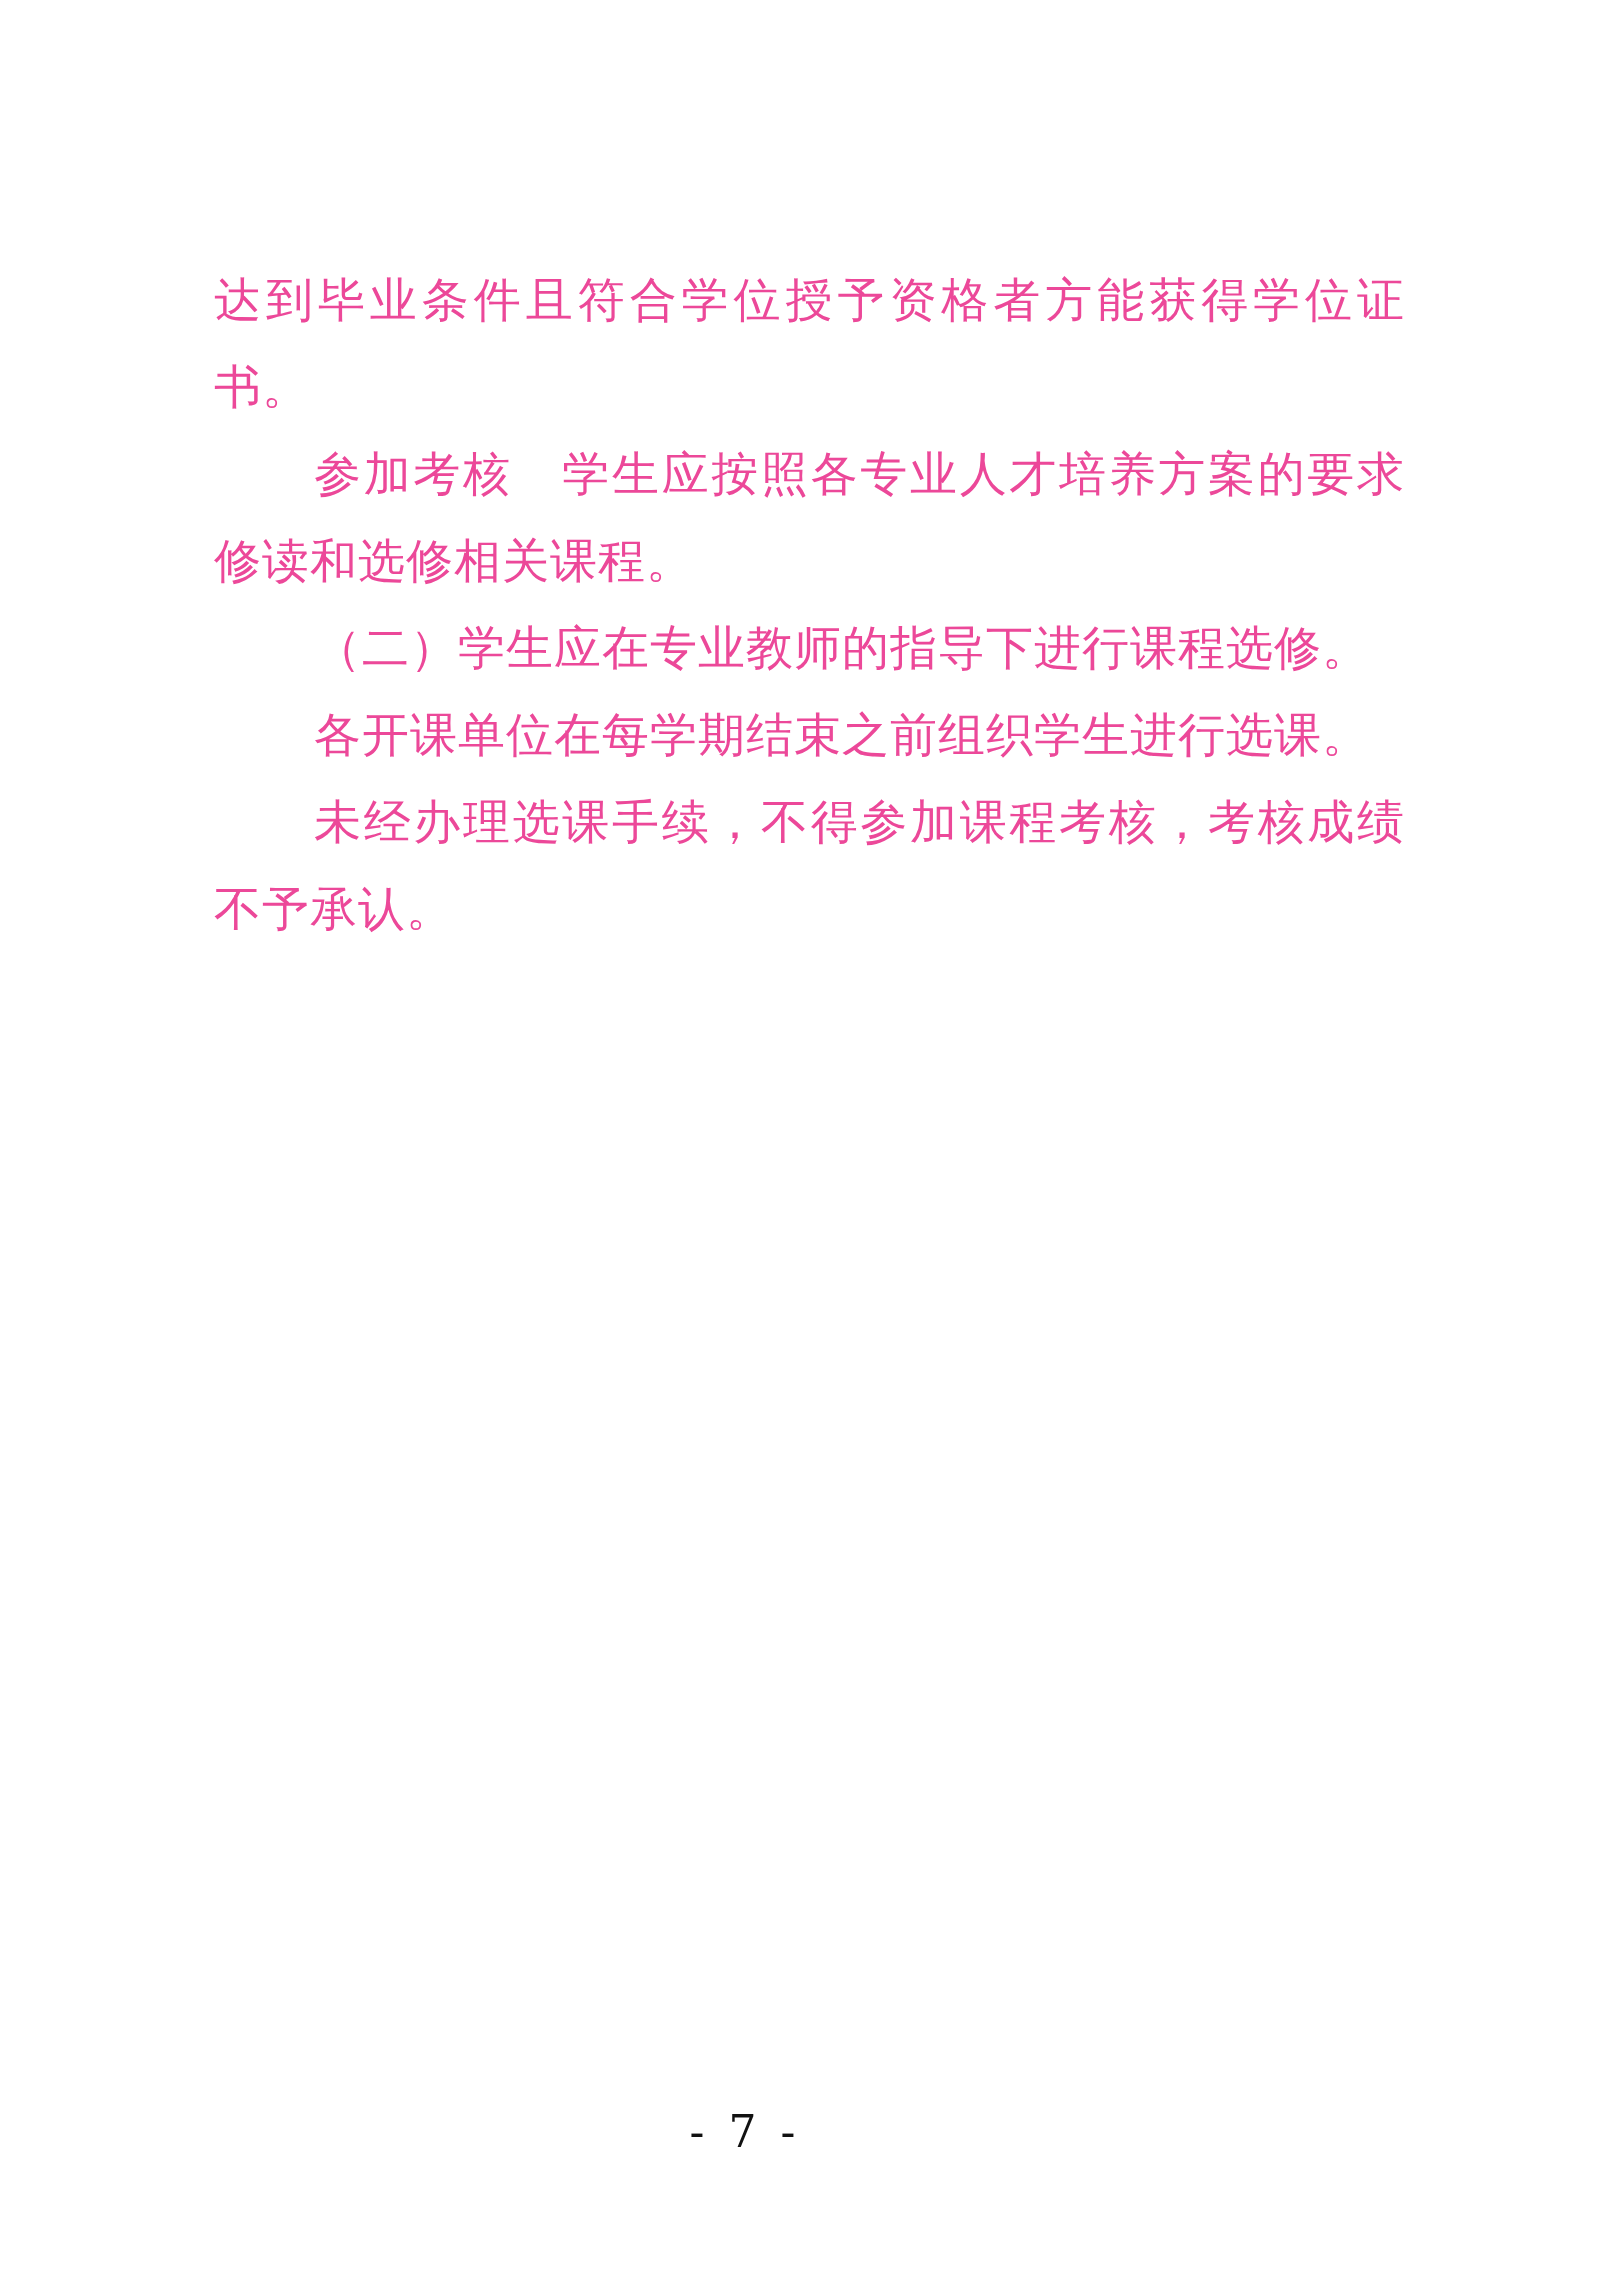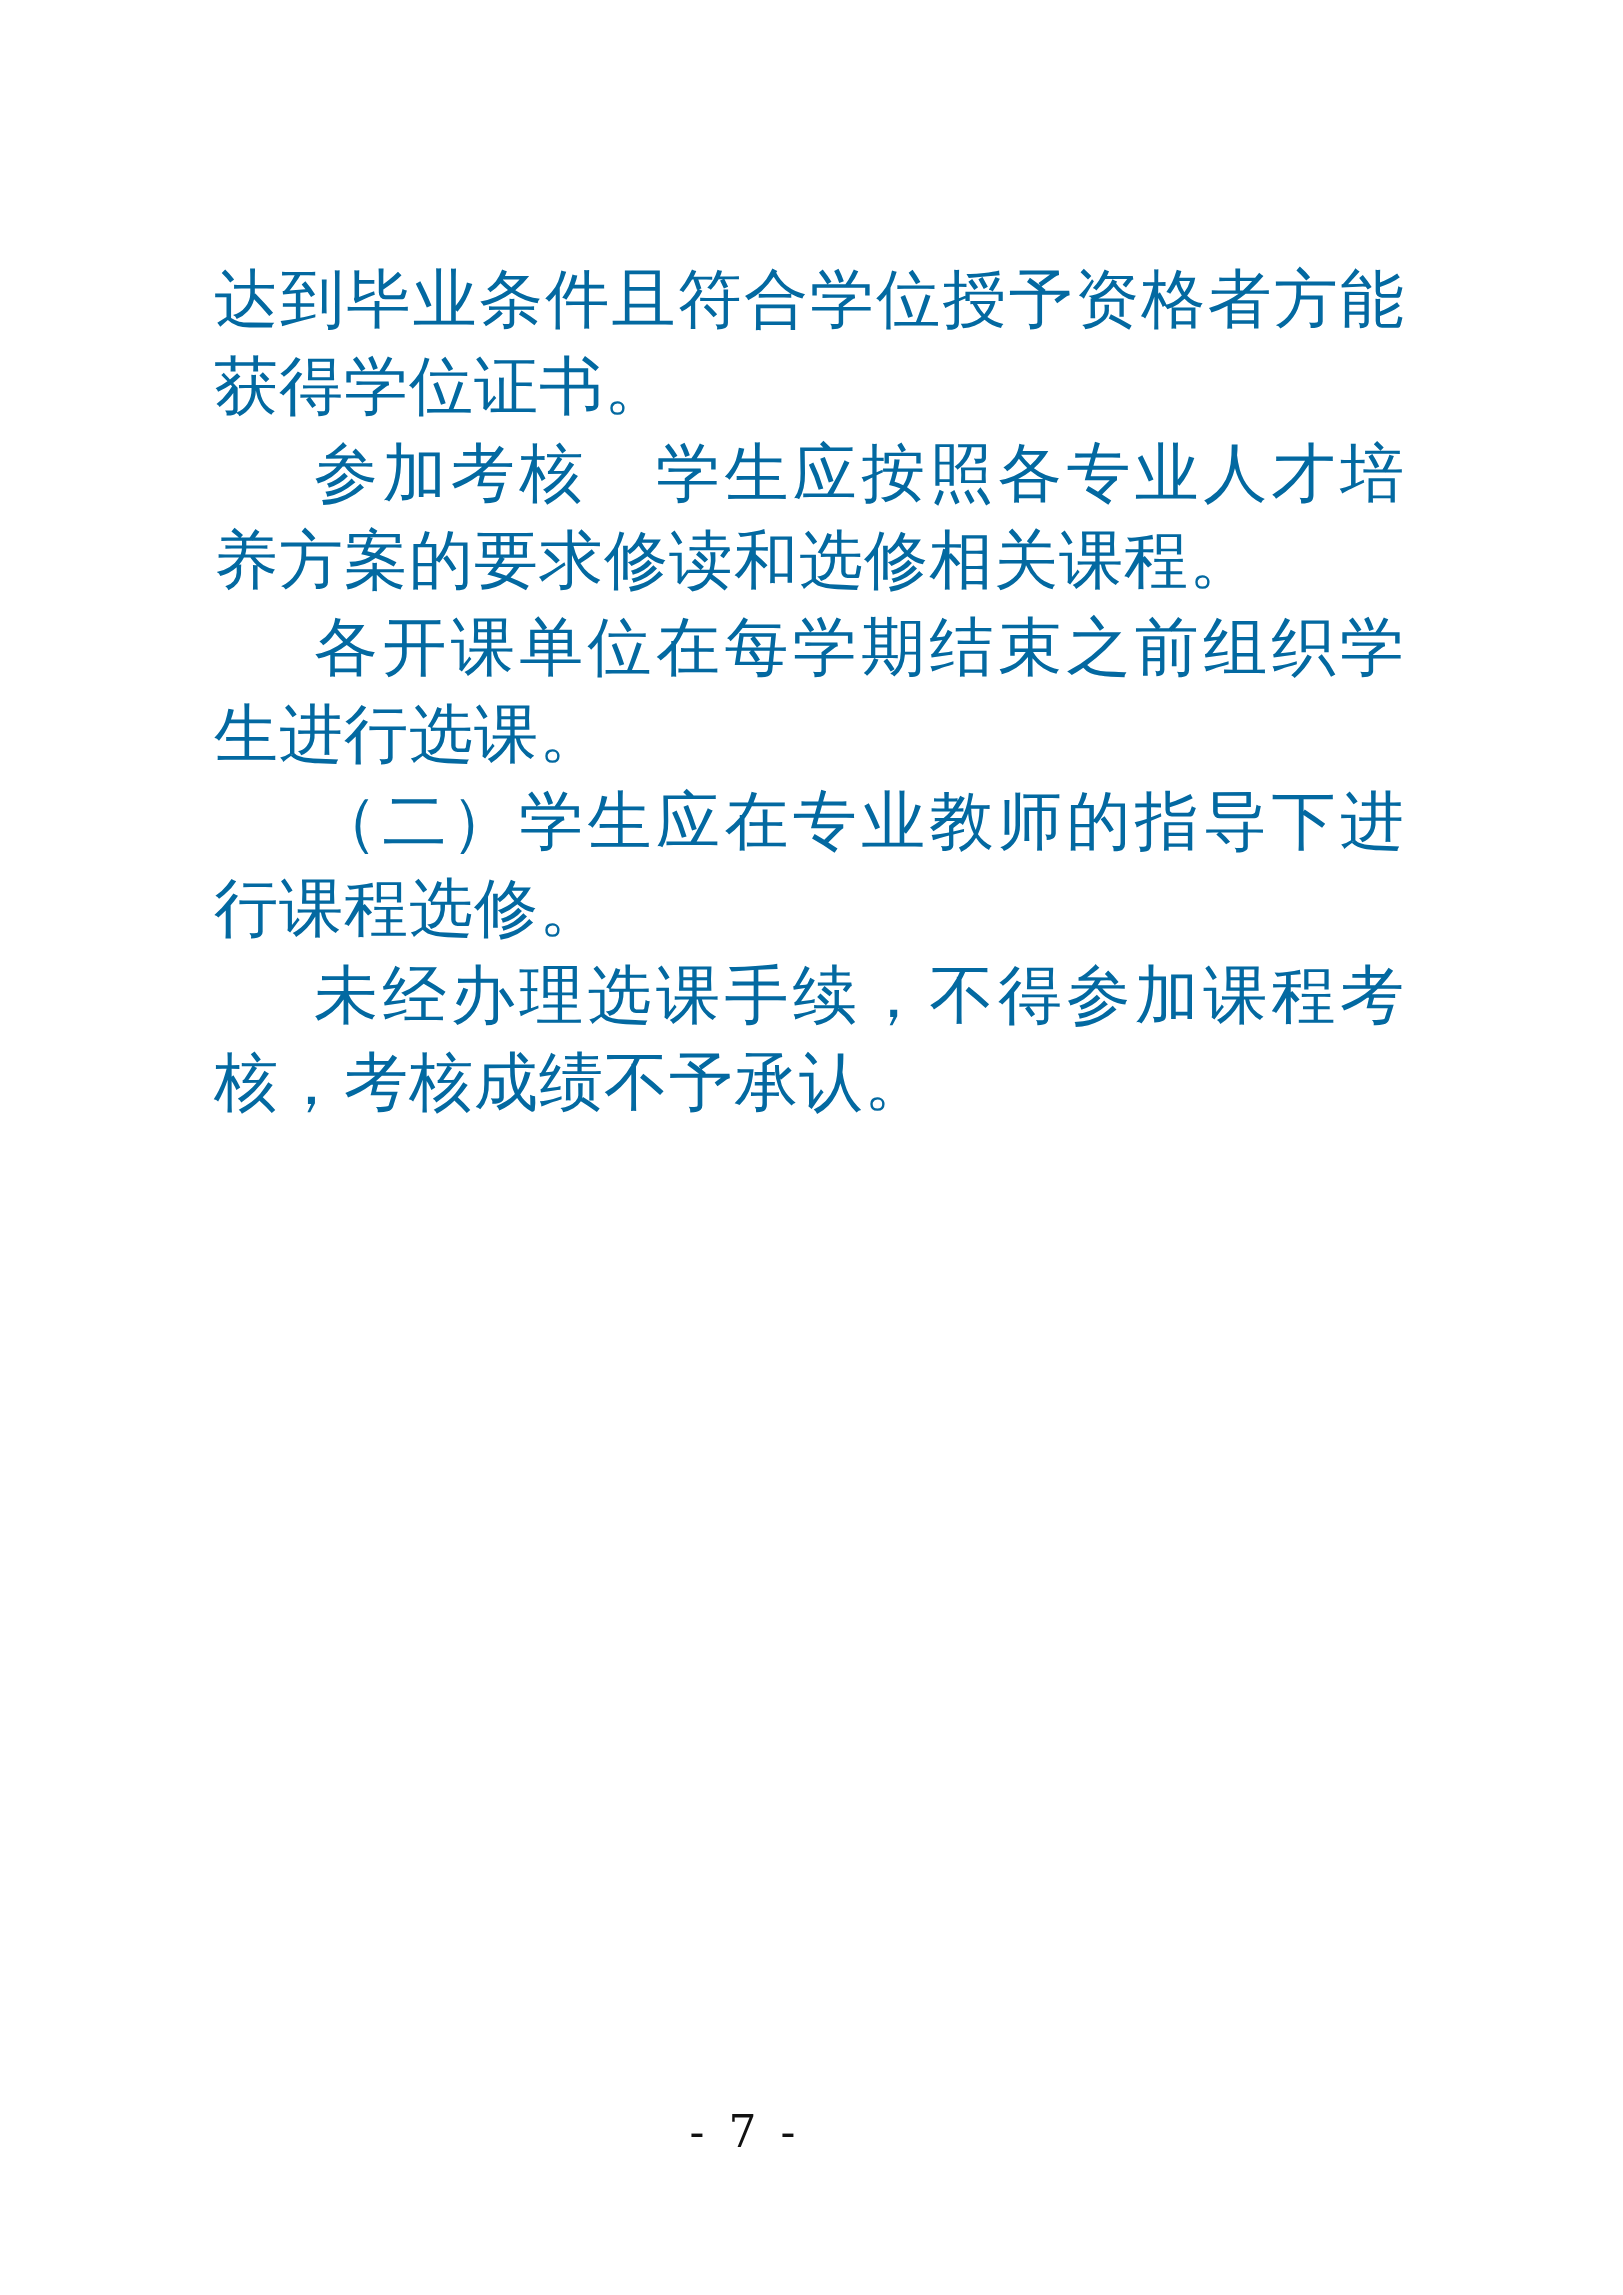--- a/index.html
+++ b/index.html
@@ -19,27 +19,27 @@
   }
   
   #text-column {
     position: absolute;
     left: 214px;
     top: 256px;
     width: 1191px;
   }
   .para {
     margin: 0 0 0 0;
-    font-size: 64px;
+    font-size: 47px;
     line-height: 87px;
     text-align: justify;
     text-justify: inter-character;
     text-align-last: left;
     letter-spacing: 1px;
-    color: #0369a1;
+    color: #ec4899;
     font-weight: 400;
     word-break: break-all;
   }
   .para.indent {
     text-indent: 100px;
   }
   .para.noindent {
     text-indent: 0;
   }
   
@@ -65,23 +65,23 @@
 
 <div id="page">
 
   <div id="text-column">
 
     <p class="para noindent">达到毕业条件且符合学位授予资格者方能获得学位证书。</p>
 
     <p class="para indent">参加考核　学生应按照各专业人才培养方案的要求修读和选修相关课程。</p>
 
 
+    <p class="para indent">（二）学生应在专业教师的指导下进行课程选修。</p>
+
     <p class="para indent">各开课单位在每学期结束之前组织学生进行选课。</p>
-
-    <p class="para indent">（二）学生应在专业教师的指导下进行课程选修。</p>
 
 
 
 
     <p class="para indent">未经办理选课手续，不得参加课程考核，考核成绩不予承认。</p>
 
   </div>
 
   <div id="page-footer">
     <span id="page-number">- 7 -</span>

